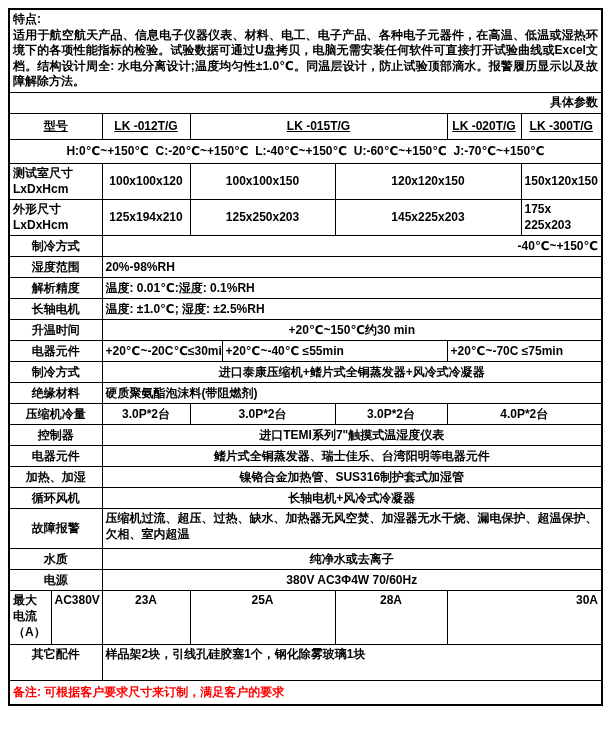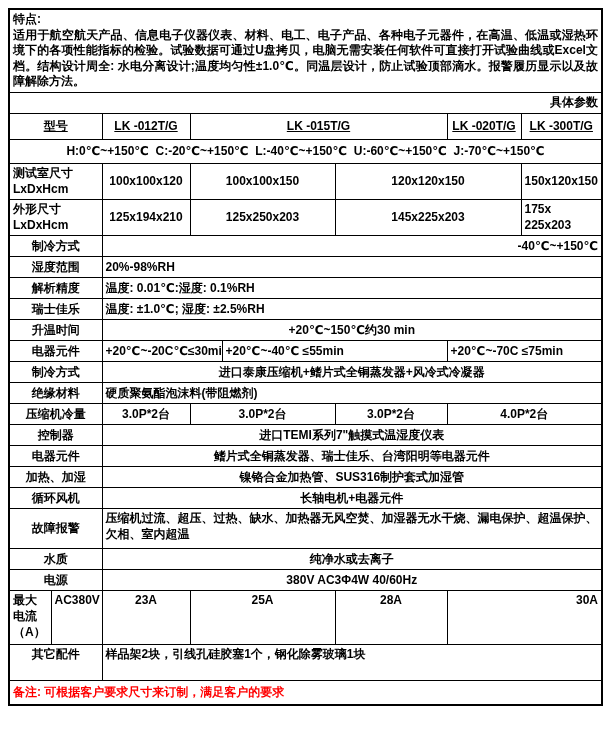--- a/index.html
+++ b/index.html
@@ -126,21 +126,21 @@
       <td colspan="2" class="center">湿度范围</td>
       <td colspan="6" class="left20">20%-98%RH</td>
     </tr>
 
     <tr class="h22">
       <td colspan="2" class="center">解析精度</td>
       <td colspan="6" class="left20">温度: 0.01℃:湿度: 0.1%RH</td>
     </tr>
 
     <tr class="h22">
-      <td colspan="2" class="center">瑞士佳乐</td>
+      <td colspan="2" class="center">长轴电机</td>
       <td colspan="6" class="left20">温度: ±1.0℃; 湿度: ±2.5%RH</td>
     </tr>
 
     <tr class="h22">
       <td colspan="2" class="center">升温时间</td>
       <td colspan="6" class="center">+20℃~150℃约30 min</td>
     </tr>
 
     <tr class="h22">
       <td colspan="2" class="center">电器元件</td>
@@ -179,36 +179,36 @@
       <td colspan="6" class="center">鳍片式全铜蒸发器、瑞士佳乐、台湾阳明等电器元件</td>
     </tr>
 
     <tr class="h22">
       <td colspan="2" class="center">加热、加湿</td>
       <td colspan="6" class="center">镍铬合金加热管、SUS316制护套式加湿管</td>
     </tr>
 
     <tr class="h22">
       <td colspan="2" class="center">循环风机</td>
-      <td colspan="6" class="center">长轴电机+电器元件</td>
+      <td colspan="6" class="center">长轴电机+风冷式冷凝器</td>
     </tr>
 
     <tr class="h40">
       <td colspan="2" class="center">故障报警</td>
       <td colspan="6" class="left4 vtop">压缩机过流、超压、过热、缺水、加热器无风空焚、加湿器无水干烧、漏电保护、超温保护、欠相、室内超温</td>
     </tr>
 
     <tr class="h22">
       <td colspan="2" class="center">水质</td>
       <td colspan="6" class="center">纯净水或去离子</td>
     </tr>
 
     <tr class="h22">
       <td colspan="2" class="center">电源</td>
-      <td colspan="6" class="center">380V AC3Φ4W 40/60Hz</td>
+      <td colspan="6" class="center">380V AC3Φ4W 70/60Hz</td>
     </tr>
 
     <tr class="h54">
       <td class="left4 preline vtop">最大
 电流
 （A）</td>
       <td class="center vtop">AC380V</td>
       <td class="center vtop">23A</td>
       <td colspan="2" class="center vtop">25A</td>
       <td class="center vtop">28A</td>

